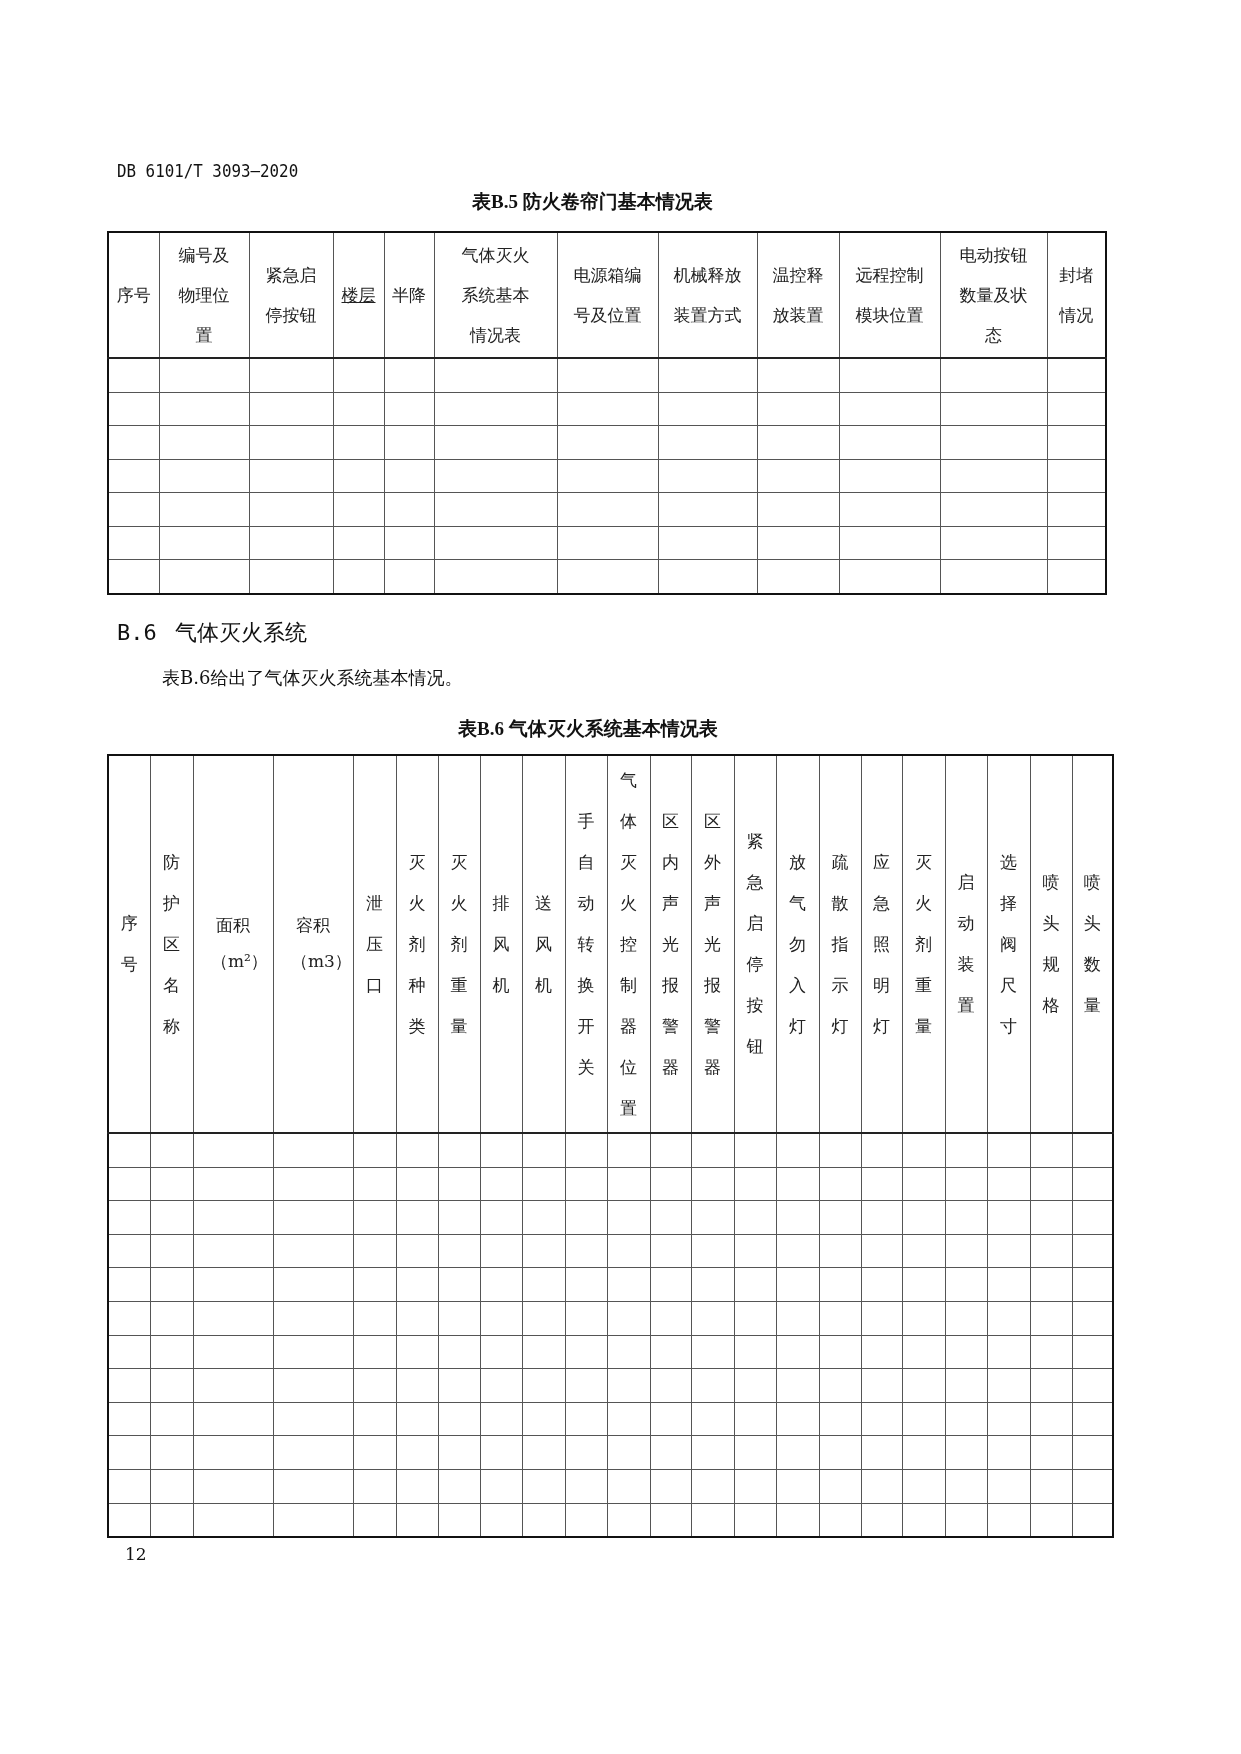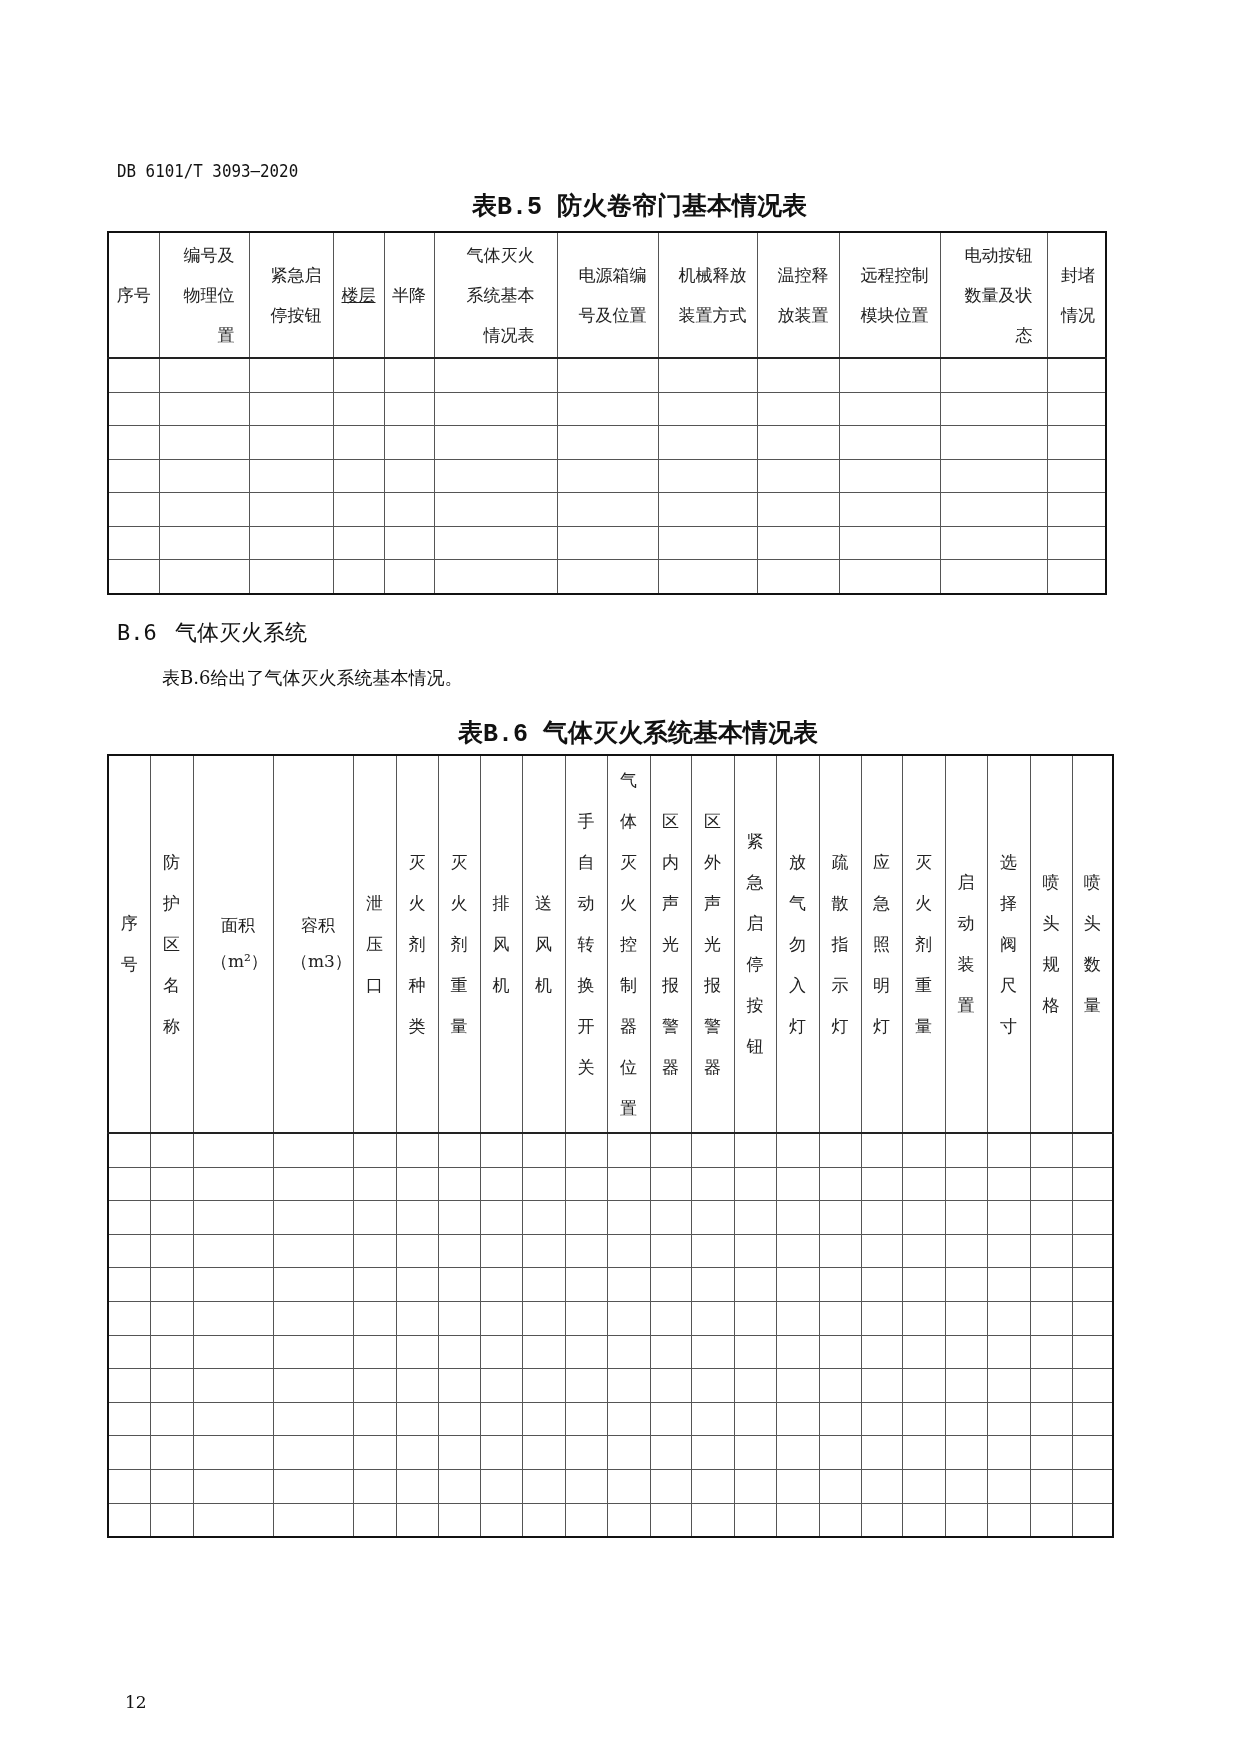--- a/index.html
+++ b/index.html
@@ -1,43 +1,43 @@
 <!DOCTYPE html>
 <html><head>
 <meta charset="utf-8">
 <style>
   html, body { margin: 0; padding: 0; background: #ffffff; }
   body { width: 1241px; height: 1754px; position: relative; overflow: hidden;
          font-family: "DejaVu Serif", "Liberation Serif", serif; color: #111; }
   .abs { position: absolute; }
   .std-code { left: 117px; top: 160px; font-family: "DejaVu Sans Mono", "Liberation Mono", monospace;
               font-size: 18px; letter-spacing: 0px; transform: scaleX(0.88); transform-origin: left center; }
-  .caption { font-family: Liberation Mono, monospace; font-size: 25px; font-weight: bold;
+  .caption { font-family: Liberation Serif, serif; font-size: 19px; font-weight: bold;
              white-space: nowrap; }
   .caption1 { left: 472px; top: 189px; }
   .caption2 { left: 458px; top: 716px; }
   .section-heading { left: 117px; top: 618px; font-family: "DejaVu Sans", "Liberation Sans", sans-serif;
                      font-size: 22px; white-space: nowrap; }
   .section-heading .num { display: inline-block; width: 58px; font-family: "DejaVu Sans Mono", "Liberation Mono", monospace; }
   .paragraph { left: 162px; top: 666px; font-size: 18px; white-space: nowrap; }
-  .page-number { left: 125px; top: 1692px; font-size: 17px; }
+  .page-number { left: 125px; top: 1544px; font-size: 17px; }
 
   table.grid { position: absolute; border-collapse: collapse; table-layout: fixed;
                border: 2.5px solid #111; }
   table.grid td, table.grid th { border: 1px solid #555; padding: 0; text-align: center; vertical-align: middle;
                font-weight: normal; font-size: 17px; color: #222; }
   table.grid thead tr th { border-bottom: 2px solid #222; }
   .t1 { left: 107px; top: 231px; width: 998px; }
   .t1 thead th { height: 124px; line-height: 40px; }
   .t1 tbody td { height: 32.5px; }
   .t2 { left: 107px; top: 754px; width: 998px; }
   .t2 thead th { height: 376px; line-height: 41px; }
   .t2 tbody td { height: 32.6px; }
   .vtext { display: inline-block; width: 1.2em; word-break: break-all; line-height: 41px; }
-  .htext { display: inline-block; padding: 0 4px; text-align: right; }
+  .htext { display: inline-block; padding: 0 4px; }
 </style>
 </head>
 <body>
 
 <div class="abs std-code">DB 6101/T 3093—2020</div>
 
 <div class="abs caption caption1">表B.5 防火卷帘门基本情况表</div>
 
 <table class="grid t1">
   <colgroup>

